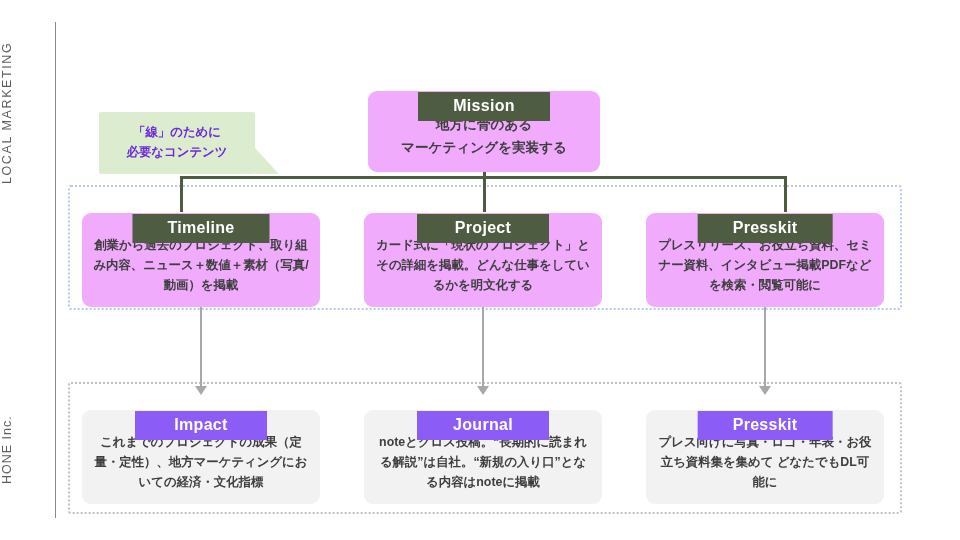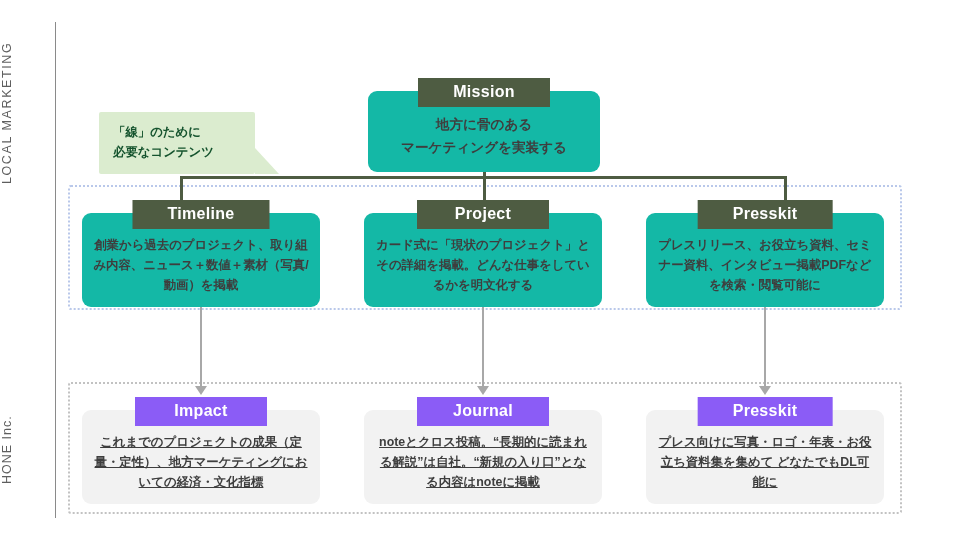--- a/index.html
+++ b/index.html
@@ -47,52 +47,52 @@
     border-color: #c2c2c2;
   }
 
   
   .ln { position: absolute; background: #4e5c42; }
   .ln-gray { position: absolute; background: #a8a8a8; }
 
   
   .card { position: absolute; }
   .card-head {
-    position: absolute; left: 50%; transform: translateX(-50%); top: 2px;
+    position: absolute; left: 50%; transform: translateX(-50%); top: 16px;
     min-width: 132px; padding: 5px 35px 6px;
     text-align: center;
     color: #ffffff; font-size: 16px; font-weight: 700;
     letter-spacing: .3px;
     z-index: 3;
   }
   .card-body {
     position: absolute; left: 0; top: 15px; width: 100%;
     padding: 22px 10px 12px;
     border-radius: 9px;
     text-align: center;
     font-size: 12.4px; line-height: 1.62; font-weight: 700;
     color: #3e3e3e;
     z-index: 1;
   }
   .green .card-head { background: #4e5c42; }
-  .green .card-body { background: #14b8a6; }
+  .green .card-body { background: #f0abfc; }
   .gray  .card-head { background: #8b5cf6; }
-  .gray  .card-body { background: #f2f2f2; text-decoration: underline; }
+  .gray  .card-body { background: #f2f2f2; }
 
   
   .mission-body {
     font-size: 13.6px; line-height: 1.72;
   }
 
   
   .callout {
     position: absolute;
-    text-align: left;
+    text-align: center;
     font-size: 12.4px; line-height: 1.6; font-weight: 700;
-    color: #14532d;
+    color: #6d28d9;
     padding: 11px 14px;
     border-radius: 2px;
   }
   .callout-green { background: #dbeccf; }
   .callout-gray  { background: #ededed; }
   .callout .tail {
     position: absolute; right: -24px; bottom: 0;
     width: 0; height: 0;
     border-left: 24px solid #dbeccf;
     border-top: 26px solid transparent;

